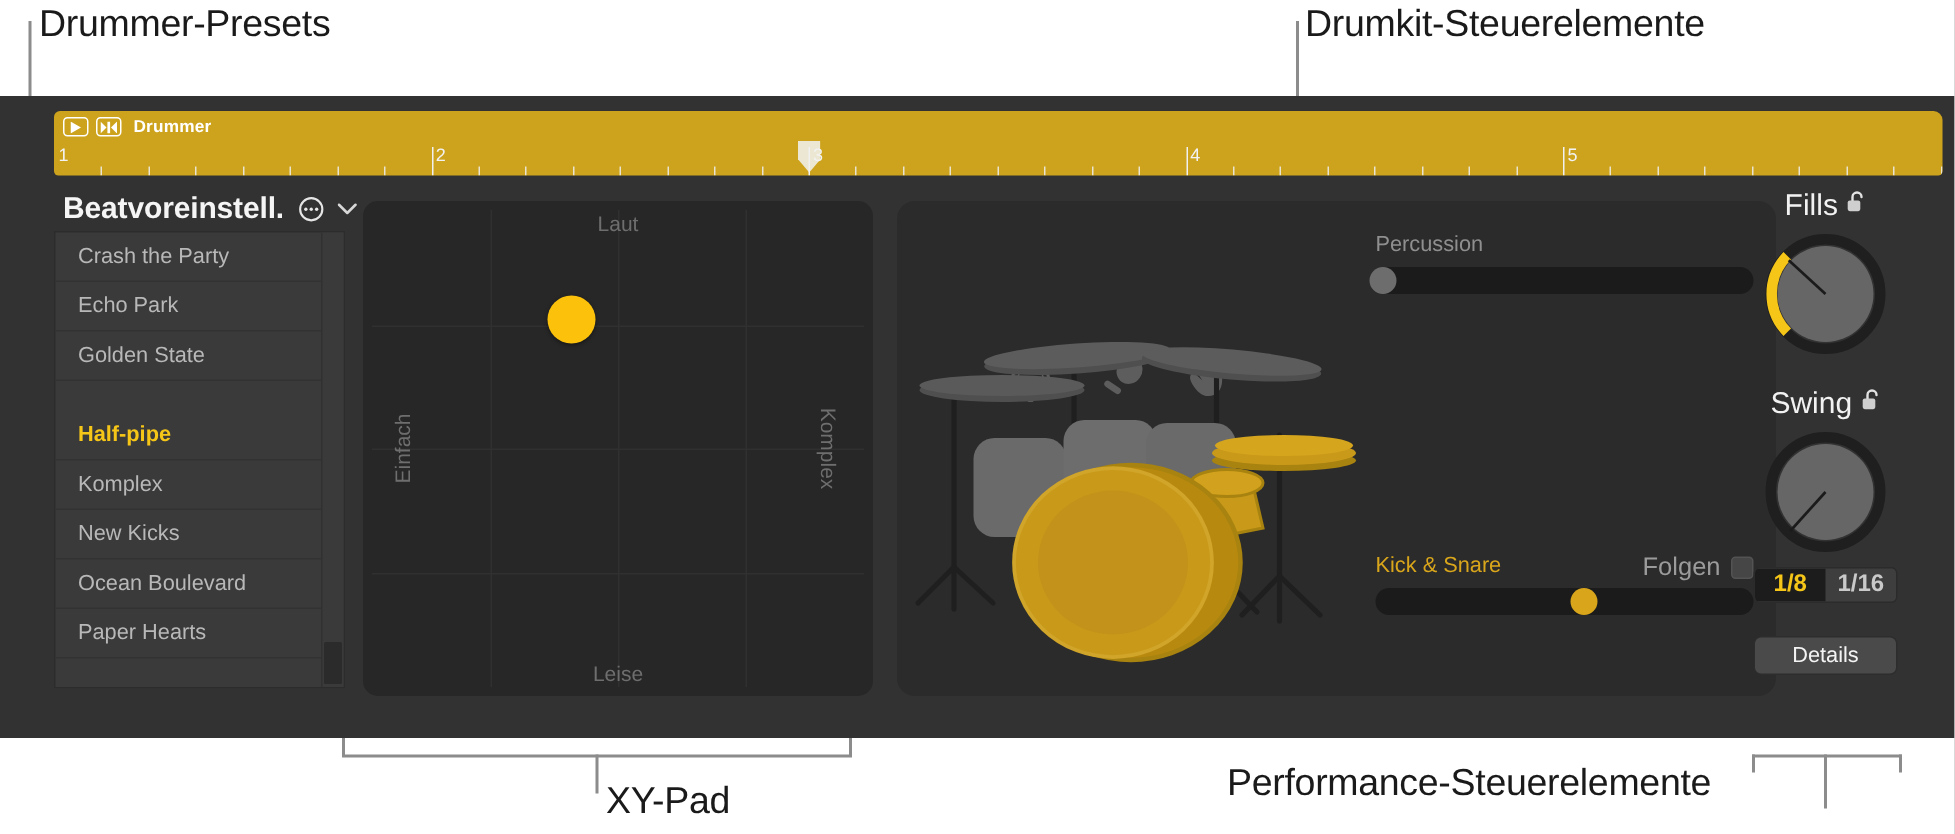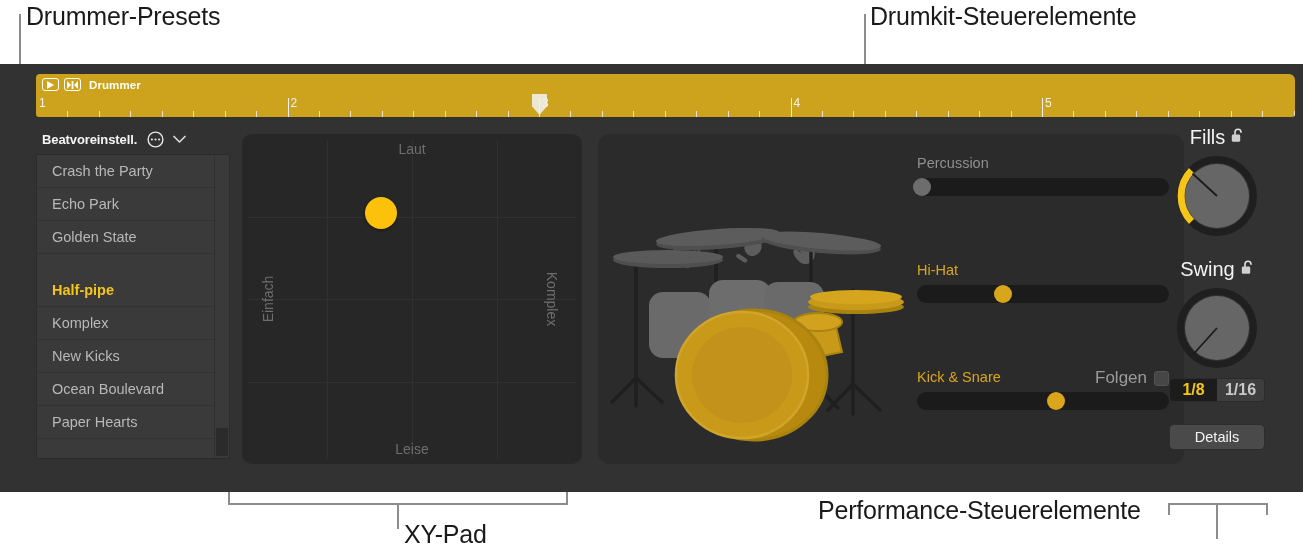--- a/index.html
+++ b/index.html
@@ -89,21 +89,21 @@
   
   #preset-col {
     position: absolute; left: 8px; top: 62px;
     width: 208px; height: 340px;
   }
   #preset-header {
     display: flex; align-items: center;
     height: 26px; padding-left: 20px;
   }
   #preset-header-title {
-    color: #f5f5f5; font-size: 13px; font-weight: bold;
+    color: #f5f5f5; font-size: 20px; font-weight: bold;
     letter-spacing: -0.1px;
   }
   #preset-ellipsis { margin-left: 10px; display:flex; align-items:center; }
   #preset-chevron  { margin-left: 9px; display:flex; align-items:center; }
 
   #preset-list-wrap {
     position: absolute; left: 14px; top: 28px;
     width: 194px; height: 305px;
     background: #3a3a3a;
     border: 1px solid #2c2c2c;
@@ -425,26 +425,20 @@
           <ellipse cx="136" cy="235" rx="50" ry="48" fill="#c2921a"></ellipse>
         </svg>
 
         <div class="slider-block" style="top:20px;">
           <span class="slider-label">Percussion</span>
           <div class="slider-track">
             <div class="slider-knob grey" style="left: 2%;"></div>
           </div>
         </div>
 
-        <div class="slider-block" style="top:127px;">
-          <span class="slider-label active">Hi-Hat</span>
-          <div class="slider-track">
-            <div class="slider-knob gold" style="left: 34%;"></div>
-          </div>
-        </div>
 
         <div class="slider-block" style="top:234px;">
           <span class="slider-label active">Kick &amp; Snare</span>
           <div id="folgen-row">
             <span id="folgen-label">Folgen</span>
             <span id="folgen-box"></span>
           </div>
           <div class="slider-track">
             <div class="slider-knob gold" style="left: 55%;"></div>
           </div>
@@ -502,15 +496,15 @@
   <div class="anno-line hline" style="left:228px; top:503px; width:340px;"></div>
   <div class="anno-line vline" style="left:228px; top:492px; height:12px;"></div>
   <div class="anno-line vline" style="left:566px; top:492px; height:12px;"></div>
   <div class="anno-line vline" style="left:397px; top:503px; height:26px;"></div>
   <div class="anno-label" style="left:404px; top:520px;">XY-Pad</div>
 
   <div class="anno-line hline" style="left:1168px; top:503px; width:100px;"></div>
   <div class="anno-line vline" style="left:1168px; top:503px; height:12px;"></div>
   <div class="anno-line vline" style="left:1266px; top:503px; height:12px;"></div>
   <div class="anno-line vline" style="left:1216px; top:503px; height:36px;"></div>
-  <div class="anno-label" style="left:818px; top:496px;">Performance-Steuerelemente</div>
+  <div class="anno-label" style="left:818px; top:508px;">Performance-Steuerelemente</div>
 
 </div>
 
 </body></html>

